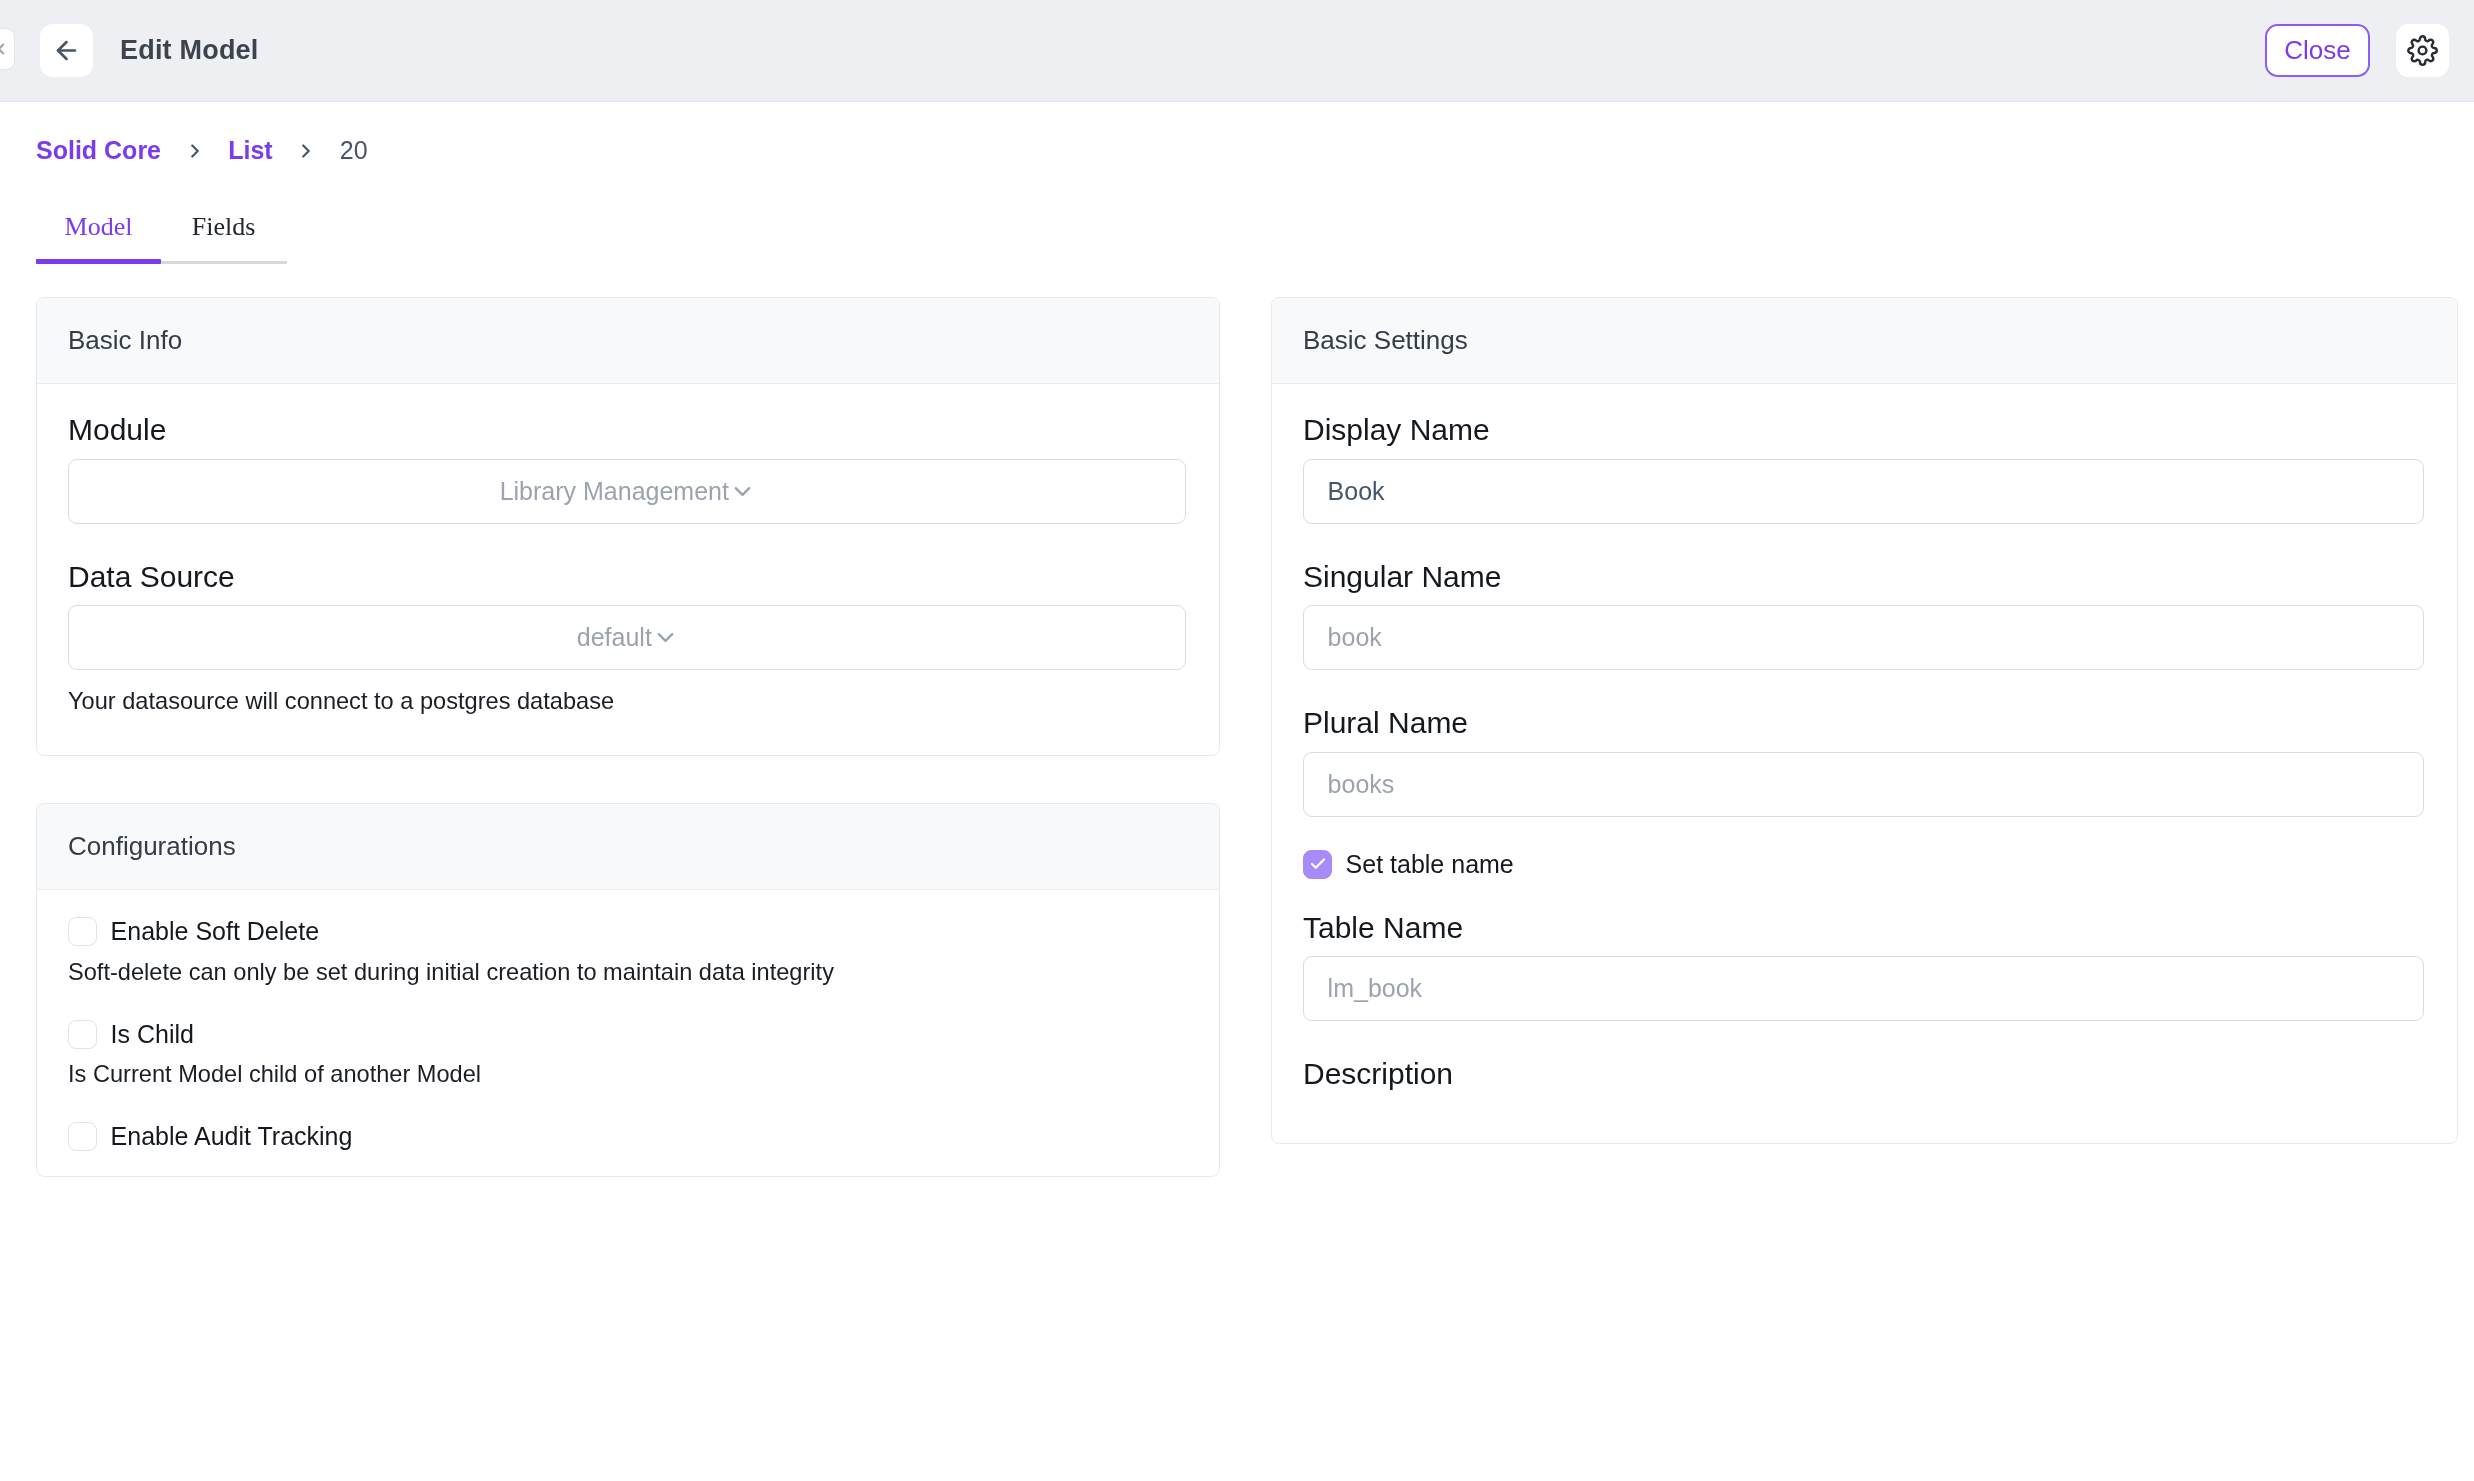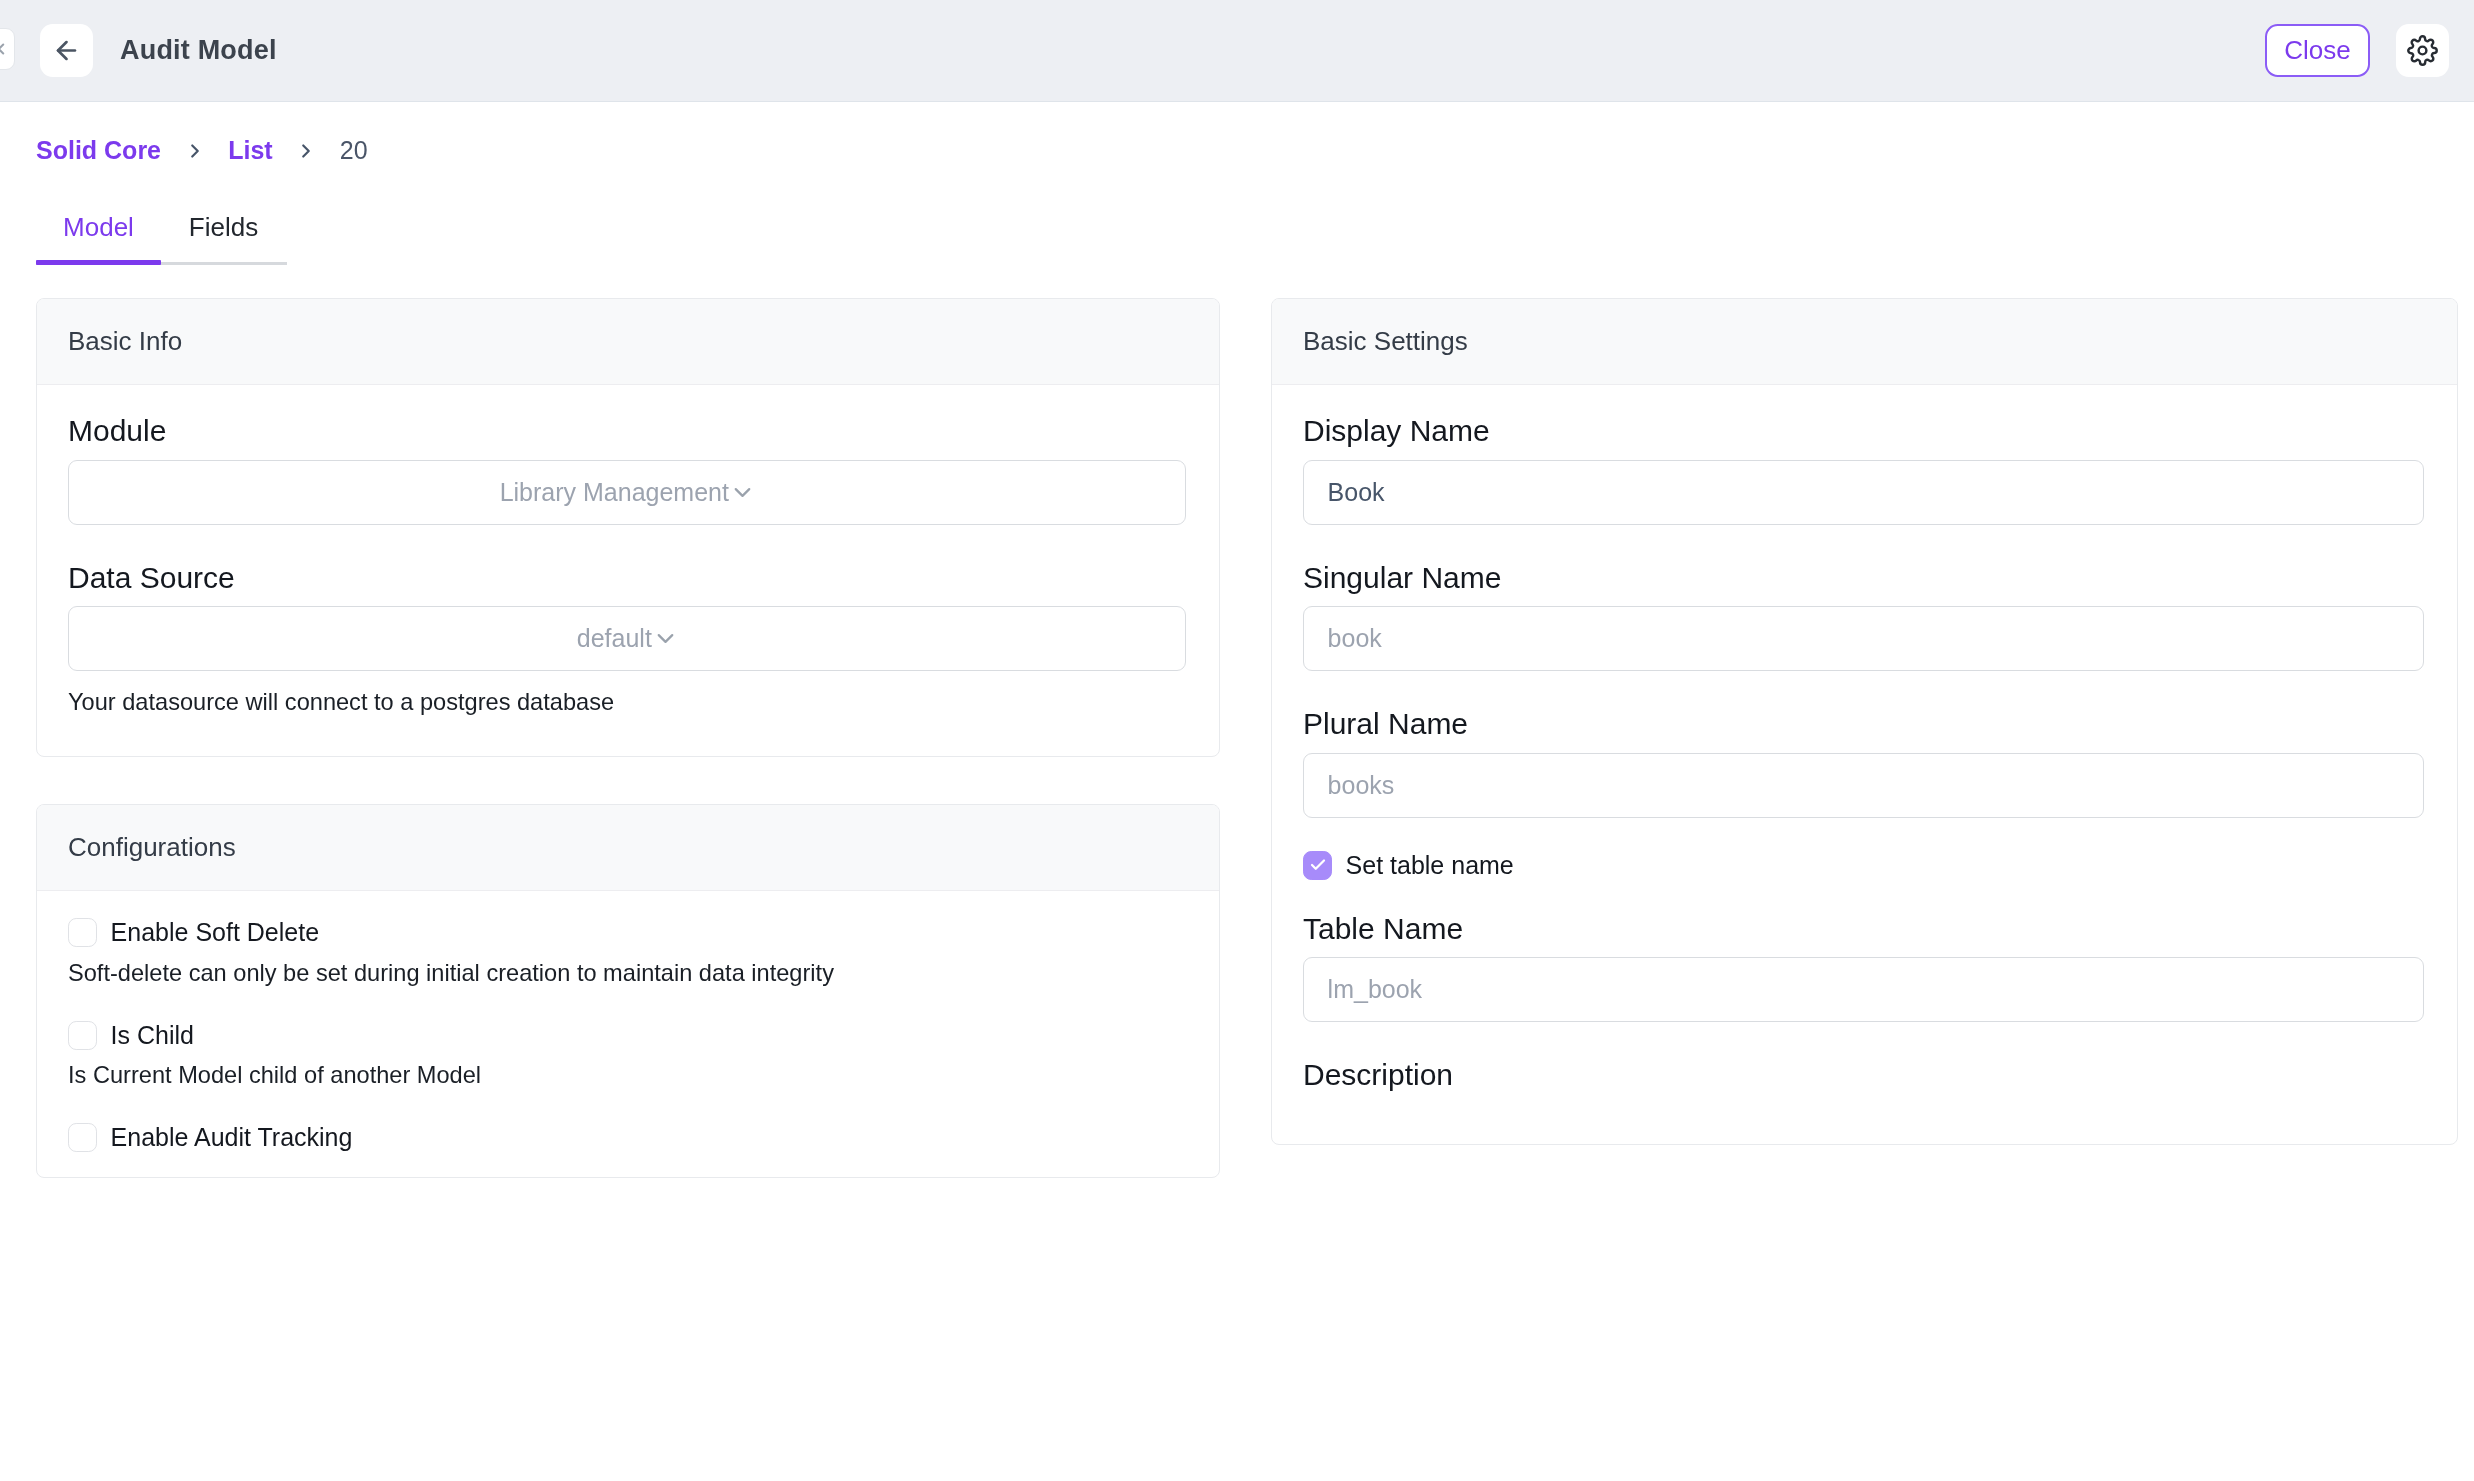--- a/index.html
+++ b/index.html
@@ -50,21 +50,21 @@
   }
   .breadcrumb a { color: #7c3aed; font-weight: 600; text-decoration: none; cursor: pointer; }
   .crumb-sep { color: #475569; display: flex; align-items: center; }
   .crumb-current { color: #4a5568; font-weight: 500; }
 
   
   .tabs { display: flex; position: relative; margin: 47px 0 0 36px; width: 251px; }
   .tabs::after { content: ""; position: absolute; left: 0; right: 0; bottom: 0; height: 2.7px; background: #d6d9dd; }
   .tab {
     width: 125px; text-align: center; padding-bottom: 22px;
-    font-size: 26px; color: #22272e; font-weight: 500; position: relative; cursor: pointer;
+    font-size: 26px; color: #22272e; font-weight: 500; position: relative; cursor: pointer; font-family: Liberation Serif, serif;
   }
   .tab.active { color: #7c3aed; }
   .tab.active::after {
     content: ""; position: absolute; left: 0; right: 0; bottom: 0; height: 5.4px;
     background: #7c3aed; z-index: 1; border-radius: 0.9px;
   }
 
   
   .content { display: flex; gap: 51px; padding: 33px 17px 0 36px; align-items: flex-start; }
   .col-left  { width: 1184px; flex: none; }
@@ -142,21 +142,21 @@
 
     <button class="icon-btn">
       <span>
         <svg width="29" height="29" viewBox="0 0 24 24" fill="none" stroke="currentColor" stroke-width="2.2" stroke-linecap="round" stroke-linejoin="round">
             <line x1="19" y1="12" x2="5" y2="12"></line>
             <polyline points="12 19 5 12 12 5"></polyline>
           </svg>
       </span>
     </button>
 
-    <h1 class="page-title">Audit Model</h1>
+    <h1 class="page-title">Edit Model</h1>
 
     <div class="spacer"></div>
 
     <button class="close-btn">Close</button>
 
     <button class="icon-btn gear-btn">
       <span>
         <svg width="31" height="31" viewBox="0 0 24 24" fill="none" stroke="currentColor" stroke-width="1.9" stroke-linecap="round" stroke-linejoin="round">
             <circle cx="12" cy="12" r="3"></circle>
             <path d="M19.4 15a1.65 1.65 0 0 0 .33 1.82l.06.06a2 2 0 0 1 0 2.83 2 2 0 0 1-2.83 0l-.06-.06a1.65 1.65 0 0 0-1.82-.33 1.65 1.65 0 0 0-1 1.51V21a2 2 0 0 1-2 2 2 2 0 0 1-2-2v-.09A1.65 1.65 0 0 0 9 19.4a1.65 1.65 0 0 0-1.82.33l-.06.06a2 2 0 0 1-2.83 0 2 2 0 0 1 0-2.83l.06-.06a1.65 1.65 0 0 0 .33-1.82 1.65 1.65 0 0 0-1.51-1H3a2 2 0 0 1-2-2 2 2 0 0 1 2-2h.09A1.65 1.65 0 0 0 4.6 9a1.65 1.65 0 0 0-.33-1.82l-.06-.06a2 2 0 0 1 0-2.83 2 2 0 0 1 2.83 0l.06.06a1.65 1.65 0 0 0 1.82.33H9a1.65 1.65 0 0 0 1-1.51V3a2 2 0 0 1 2-2 2 2 0 0 1 2 2v.09a1.65 1.65 0 0 0 1 1.51 1.65 1.65 0 0 0 1.82-.33l.06-.06a2 2 0 0 1 2.83 0 2 2 0 0 1 0 2.83l-.06.06a1.65 1.65 0 0 0-.33 1.82V9a1.65 1.65 0 0 0 1.51 1H21a2 2 0 0 1 2 2 2 2 0 0 1-2 2h-.09a1.65 1.65 0 0 0-1.51 1z"></path>

